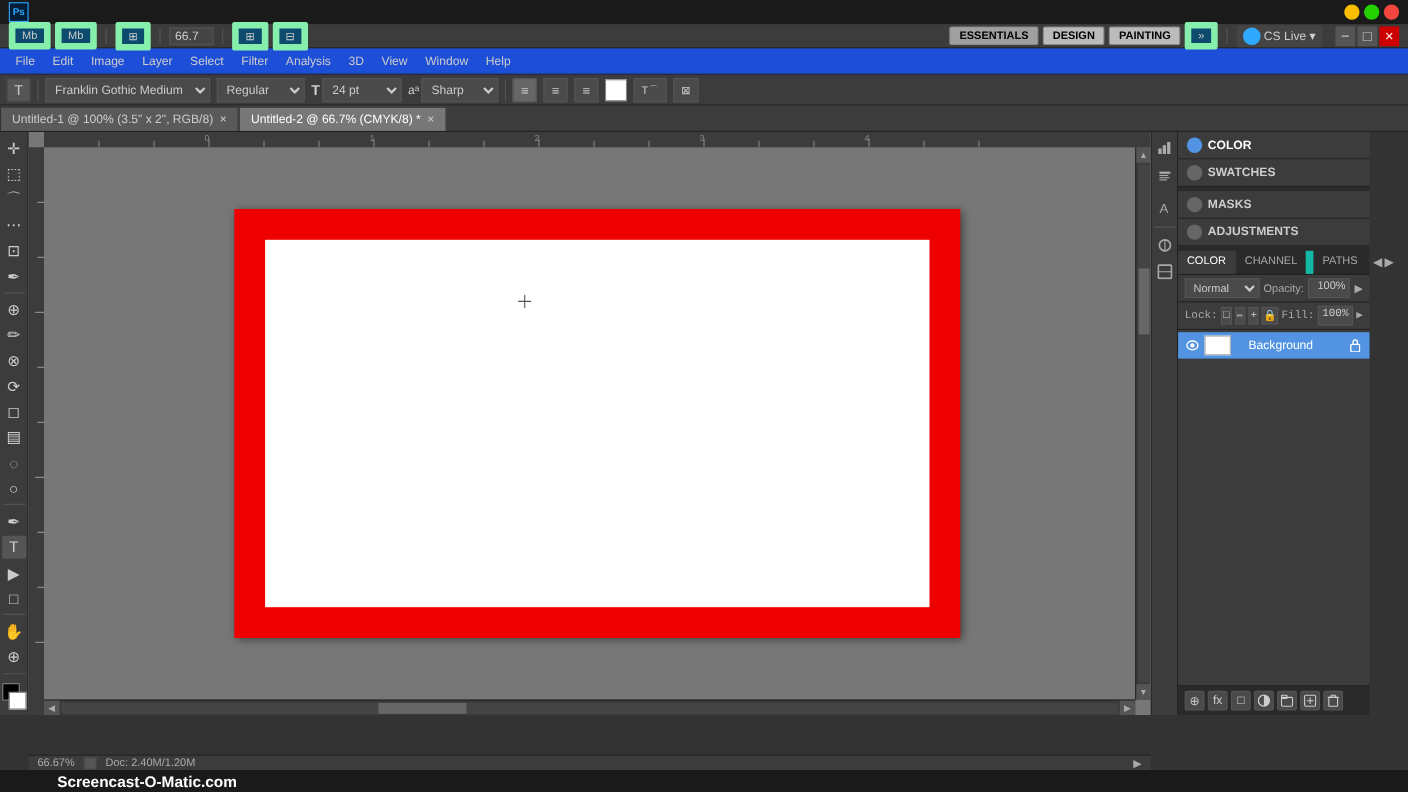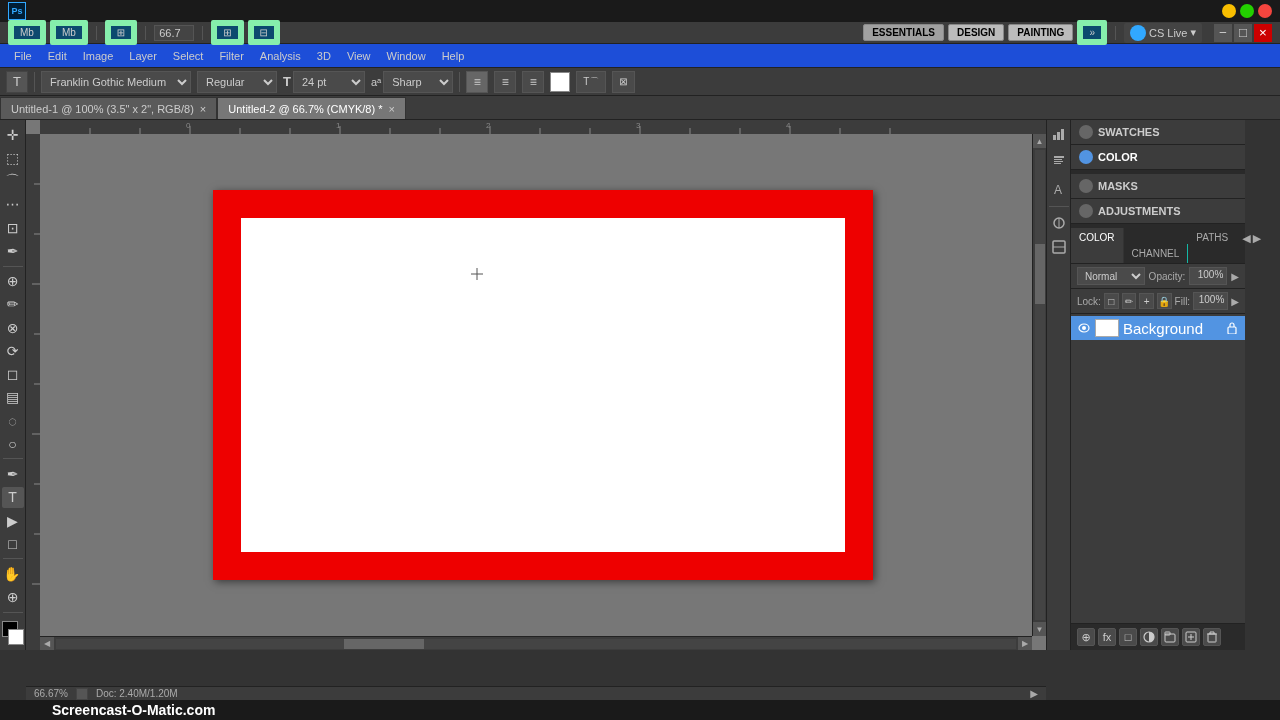--- a/index.html
+++ b/index.html
@@ -326,90 +326,90 @@
         <svg width="14" height="14" viewBox="0 0 14 14">
             <rect x="1" y="1" width="12" height="12" rx="1" fill="none" stroke="#aaa" stroke-width="1.5"></rect>
             <line x1="1" y1="7" x2="13" y2="7" stroke="#aaa" stroke-width="1"></line>
           </svg>
       </button>
     </div>
 
     <div style="width:175px;background:#3c3c3c;display:flex;flex-direction:column;border-left:1px solid #222;">
 
       <div style="display:flex;align-items:center;padding:5px 8px;background:#3c3c3c;border-bottom:1px solid #222;">
-        <div style="width:14px;height:14px;border-radius:50%;background:#666;display:flex;align-items:center;justify-content:center;margin-right:5px;"></div>
-        <span style="color:#ccc;font-size:11px;font-weight:bold;">SWATCHES</span>
-      </div>
-
-      <div style="display:flex;align-items:center;padding:5px 8px;background:#3c3c3c;border-bottom:1px solid #222;">
         <div style="width:14px;height:14px;border-radius:50%;background:#5294e2;display:flex;align-items:center;justify-content:center;margin-right:5px;">
           <svg width="10" height="10" viewBox="0 0 10 10">
               <circle cx="5" cy="5" r="4" fill="#5294e2"></circle>
             </svg>
         </div>
         <span style="color:#fff;font-size:11px;font-weight:bold;">COLOR</span>
       </div>
 
+      <div style="display:flex;align-items:center;padding:5px 8px;background:#3c3c3c;border-bottom:1px solid #222;">
+        <div style="width:14px;height:14px;border-radius:50%;background:#666;display:flex;align-items:center;justify-content:center;margin-right:5px;"></div>
+        <span style="color:#ccc;font-size:11px;font-weight:bold;">SWATCHES</span>
+      </div>
+
 
       <div style="height:4px;background:#2a2a2a;"></div>
 
       <div style="display:flex;align-items:center;padding:5px 8px;background:#3c3c3c;border-bottom:1px solid #222;">
         <div style="width:14px;height:14px;border-radius:50%;background:#666;display:flex;align-items:center;justify-content:center;margin-right:5px;"></div>
         <span style="color:#ccc;font-size:11px;font-weight:bold;">MASKS</span>
       </div>
 
       <div style="display:flex;align-items:center;padding:5px 8px;background:#3c3c3c;border-bottom:1px solid #222;">
         <div style="width:14px;height:14px;border-radius:50%;background:#666;display:flex;align-items:center;justify-content:center;margin-right:5px;"></div>
         <span style="color:#ccc;font-size:11px;font-weight:bold;">ADJUSTMENTS</span>
       </div>
 
       <div style="height:4px;background:#2a2a2a;"></div>
 
       <div style="flex:1;display:flex;flex-direction:column;">
 
         <div style="display:flex;background:#2a2a2a;border-bottom:1px solid #222;">
           <div style="padding:4px 8px;color:#fff;font-size:10px;cursor:pointer;border-right:1px solid #333;background:#3c3c3c;">COLOR</div>
-          <div style="padding:4px 8px;color:#aaa;font-size:10px;cursor:pointer;border-right:1px solid #14b8a6;margin-top:16px;">CHANNEL</div>
+          <div style="padding:4px 8px;color:#aaa;font-size:10px;cursor:pointer;border-right:7px solid #14b8a6;">CHANNEL</div>
           <div style="padding:4px 8px;color:#aaa;font-size:10px;cursor:pointer;">PATHS</div>
           <div style="margin-left:auto;padding:4px 6px;color:#aaa;cursor:pointer;font-size:11px;display:flex;gap:2px;">
             <span>◀</span>
             <span>▶</span>
           </div>
         </div>
 
         <div style="display:flex;align-items:center;gap:4px;padding:3px 6px;border-bottom:1px solid #222;">
           <select style="background:#4a4a4a;border:1px solid #555;color:#ccc;font-size:10px;padding:1px 3px;flex:1;height:18px;">
             <option>Normal</option>
           </select>
           <span style="color:#aaa;font-size:10px;">Opacity:</span>
           <span style="background:#4a4a4a;border:1px solid #555;color:#ccc;font-size:10px;padding:1px 3px;width:38px;height:18px;display:inline-block;text-align:right;">100%</span>
           <span style="color:#aaa;font-size:10px;cursor:pointer;">▶</span>
         </div>
 
-        <div style="display:flex;align-items:center;gap:3px;padding:3px 6px;border-bottom:1px solid #222;">
+        <div style="display:flex;align-items:center;gap:3px;padding:3px 6px;border-bottom:1px solid #222;font-family:Liberation Mono, monospace;">
           <span style="color:#aaa;font-size:10px;">Lock:</span>
           <div style="width:16px;height:16px;background:#4a4a4a;border:1px solid #555;color:#ccc;font-size:10px;display:flex;align-items:center;justify-content:center;cursor:pointer;">□</div>
           <div style="width:16px;height:16px;background:#4a4a4a;border:1px solid #555;color:#ccc;font-size:10px;display:flex;align-items:center;justify-content:center;cursor:pointer;">✏</div>
           <div style="width:16px;height:16px;background:#4a4a4a;border:1px solid #555;color:#ccc;font-size:10px;display:flex;align-items:center;justify-content:center;cursor:pointer;">+</div>
           <div style="width:16px;height:16px;background:#4a4a4a;border:1px solid #555;color:#ccc;font-size:10px;display:flex;align-items:center;justify-content:center;cursor:pointer;">🔒</div>
           <span style="color:#aaa;font-size:10px;margin-left:auto;">Fill:</span>
           <span style="background:#4a4a4a;border:1px solid #555;color:#ccc;font-size:10px;padding:1px 3px;width:38px;height:18px;display:inline-block;text-align:right;">100%</span>
           <span style="color:#aaa;font-size:10px;cursor:pointer;">▶</span>
         </div>
 
         <div style="padding:2px 0;">
           <div style="display:flex;align-items:center;gap:4px;padding:3px 6px;background:#5294e2;">
             <div style="width:14px;height:14px;display:flex;align-items:center;justify-content:center;cursor:pointer;">
               <svg width="12" height="10" viewBox="0 0 12 10">
                   <ellipse cx="6" cy="5" rx="5" ry="4" fill="none" stroke="#fff" stroke-width="1.2"></ellipse>
                   <circle cx="6" cy="5" r="2" fill="#fff"></circle>
                 </svg>
             </div>
             <div style="width:24px;height:18px;border:1px solid #aaa;background:#fff;"></div>
-            <span style="color:#fff;font-size:15px;flex:1;">Background</span>
+            <span style="color:#fff;font-size:11px;flex:1;margin-left:12px;">Background</span>
             <div style="width:14px;height:14px;color:#ccc;font-size:11px;display:flex;align-items:center;justify-content:center;">
               <svg width="10" height="12" viewBox="0 0 10 12">
                   <rect x="1" y="5" width="8" height="7" rx="1" fill="none" stroke="#fff" stroke-width="1.2"></rect>
                   <path d="M3 5 V3 a2 2 0 0 1 4 0 V5" fill="none" stroke="#fff" stroke-width="1.2"></path>
                 </svg>
             </div>
           </div>
         </div>
 
         <div style="display:flex;align-items:center;padding:4px 6px;gap:3px;border-top:1px solid #222;background:#2a2a2a;margin-top:auto;">

